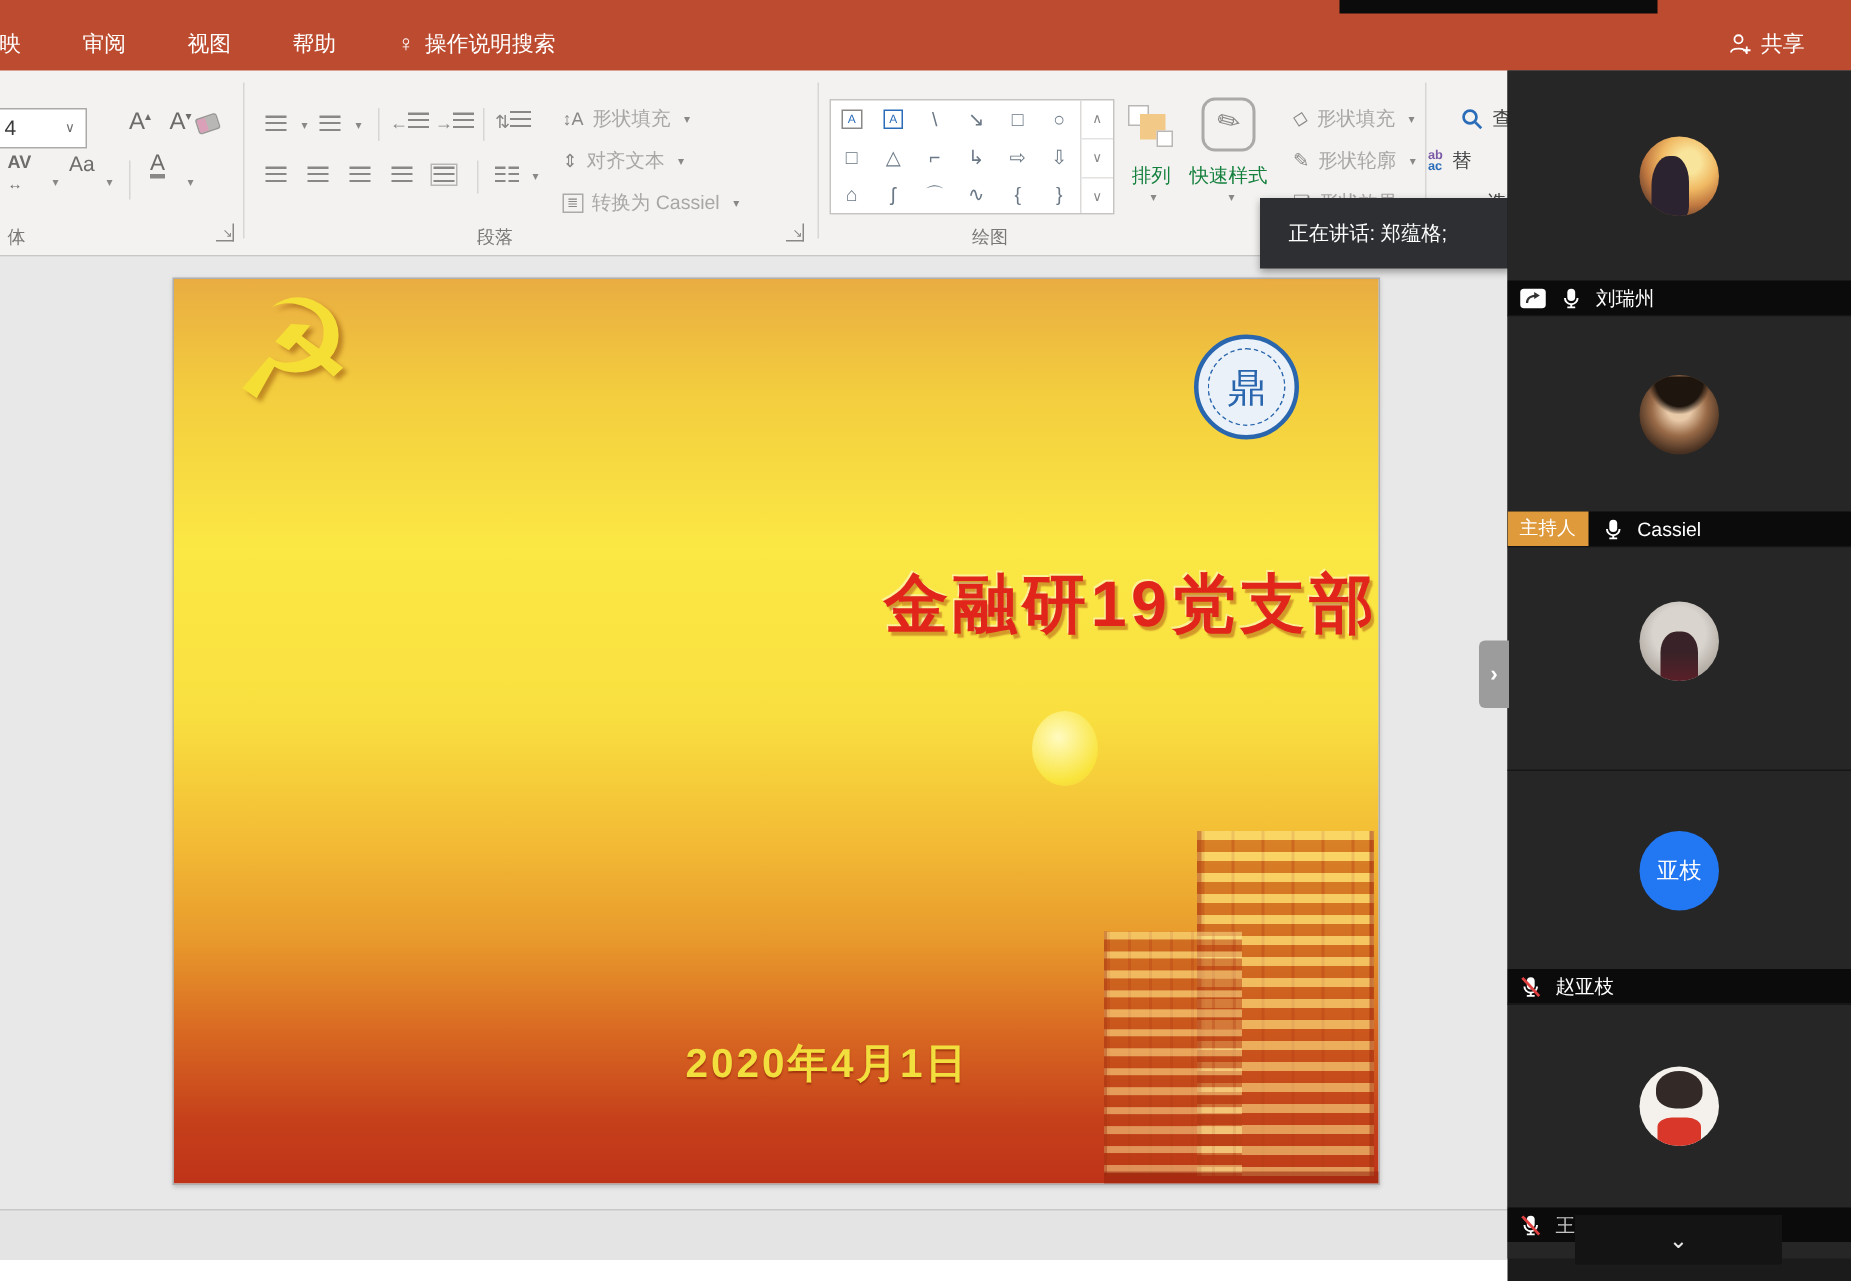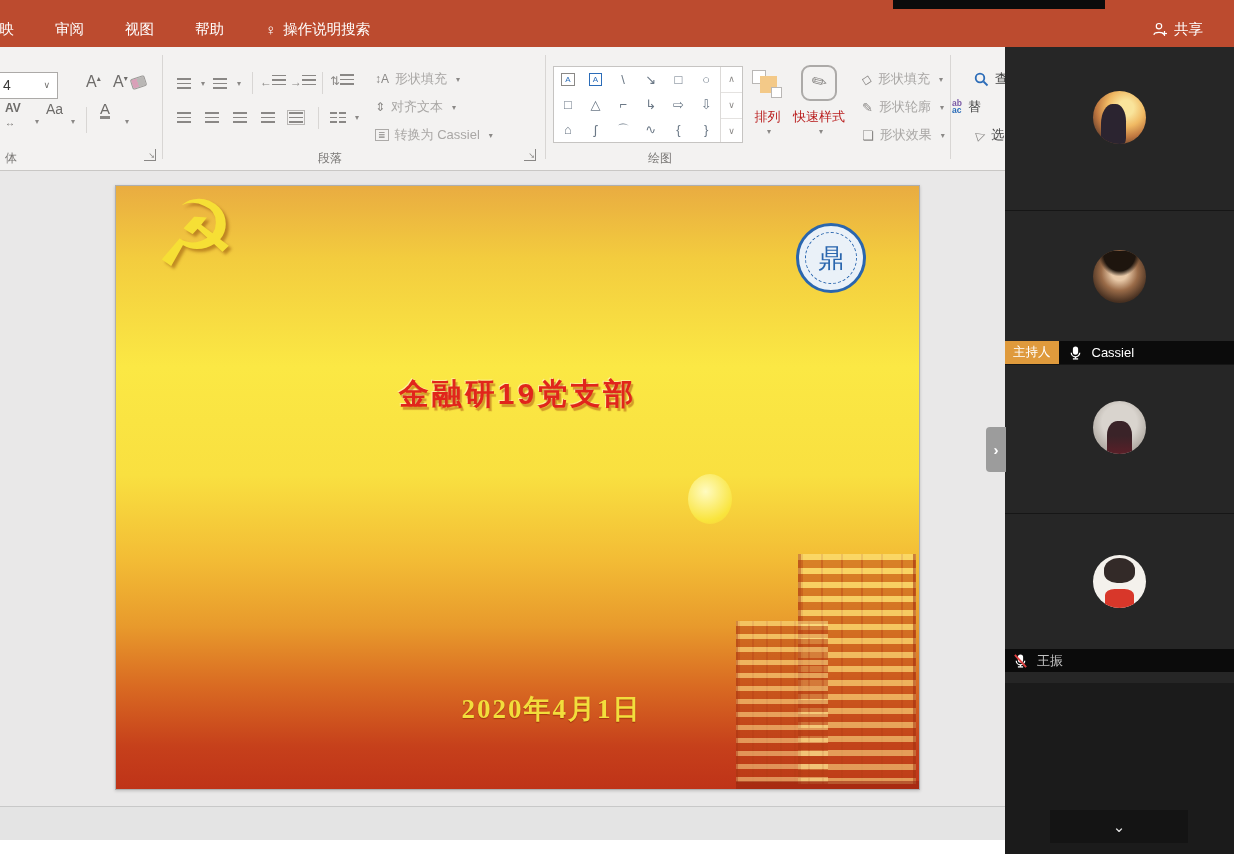--- a/index.html
+++ b/index.html
@@ -37,21 +37,21 @@
   .gallery { position:absolute; left:553px; top:19px; width:190px; height:77px; background:#fff; border:1px solid #C6C4C2; display:flex; }
   #shape-grid { flex:1; display:grid; grid-template-columns:repeat(6,1fr); grid-template-rows:repeat(3,1fr); align-items:center; justify-items:center; font-size:13px; color:#6B7886; }
   .gal-scroll { width:22px; border-left:1px solid #DCDAD8; display:flex; flex-direction:column; }
   .gal-scroll span { flex:1; text-align:center; font-size:9px; color:#8A8886; line-height:25px; }
   .gal-scroll span + span { border-top:1px solid #E4E2E0; }
   .arrange-ico { position:absolute; left:752px; top:23px; width:32px; height:34px; }
   .arrange-ico i { position:absolute; display:block; }
   .arrange-ico .s1 { left:0; top:0; width:14px; height:14px; background:#fff; border:1px solid #B9B7B5; }
   .arrange-ico .s2 { left:8px; top:6px; width:17px; height:17px; background:#F3C988; }
   .arrange-ico .s3 { left:19px; top:17px; width:11px; height:11px; background:#fff; border:1px solid #B9B7B5; }
-  .big-btn-label { position:absolute; font-size:13px; color:#b91c1c; text-align:center; }
+  .big-btn-label { position:absolute; font-size:13px; color:#15803d; text-align:center; }
   .qstyle-ico { position:absolute; left:801px; top:18px; width:36px; height:36px; border:2px solid #ACAAA8; border-radius:9px; }
   .qstyle-ico span { position:absolute; left:9px; top:4px; font-size:18px; color:#8A8886; transform:rotate(-30deg); display:block; }
   .shp-row { position:absolute; display:flex; align-items:center; gap:6px; }
   .shp-ico { font-size:13px; color:#8A8886; }
   .find-svg,.sel-ico { display:inline-block; }
   .abac { font-size:8.5px; line-height:7px; font-weight:bold; }
   .abac .ab { color:#7B5BA6; } .abac .ac { color:#2B6CB8; }
   .cut-label { font-size:13px; color:#444; }
 
   
@@ -59,26 +59,26 @@
   #toast span { color:#fff; font-size:13.5px; padding-left:19px; }
 
   
   #canvas { position:absolute; left:0; top:171px; width:1005px; height:635px; background:#E9E8E8; }
   #slide { position:absolute; left:115px; top:14px; width:805px; height:605px; border:1px solid #AFAFAF; box-shadow:0 1px 3px rgba(0,0,0,.18);
     background:linear-gradient(180deg,#E9AC41 0%,#F3CC3E 12%,#FBE844 30%,#F9E040 48%,#F3BC35 62%,#E89A2C 73%,#D96A22 83%,#C6401B 93%,#BF3318 100%);
     overflow:hidden; }
   #emblem { position:absolute; left:38px; top:2px; font-size:92px; color:#F6DF35; text-shadow:3px 3px 3px rgba(130,60,0,.45); line-height:1; }
   #seal { position:absolute; left:680px; top:37px; width:70px; height:70px; border-radius:50%; background:#EAF1F8; border:3px solid #2A66AE; display:flex; align-items:center; justify-content:center; }
   #seal .inner { width:52px; height:52px; border-radius:50%; border:1px dashed #2A66AE; display:flex; align-items:center; justify-content:center; font-size:26px; color:#2A66AE; }
-  .slide-title1 { position:absolute; left:0; top:188px; width:100%; text-align:center; font-size:30px; font-weight:bold; color:#E1251B; letter-spacing:3px;
+  .slide-title1 { position:absolute; left:0; top:188px; width:100%; text-align:right; font-size:43px; font-weight:bold; color:#E1251B; letter-spacing:3px;
     text-shadow:2px 3px 1px rgba(150,40,5,.4), -1px -1px 0 rgba(255,255,255,.45); }
   .slide-title2 { position:absolute; left:0; top:272px; width:100%; text-align:center; font-size:48px; font-weight:bold; color:#D94A30; letter-spacing:3px;
     text-shadow:0 4px 2px rgba(140,25,10,.5), 0 -1px 0 #FF9B85; }
   #blob { position:absolute; left:572px; top:288px; width:44px; height:50px; border-radius:50%; background:radial-gradient(circle at 40% 35%,#FFFBC0,#F9E43C 70%,rgba(249,228,60,0)); }
-  .slide-date { position:absolute; left:0; top:505px; width:100%; text-align:center; transform:translateX(34px); font-family:Liberation Serif, serif; font-size:27px; font-weight:bold; color:#F2DE3C; letter-spacing:2px; text-shadow:0 1px 1px rgba(120,20,0,.5); }
+  .slide-date { position:absolute; left:0; top:505px; width:100%; text-align:center; transform:translateX(34px); font-family:Liberation Sans, sans-serif; font-size:27px; font-weight:bold; color:#F2DE3C; letter-spacing:2px; text-shadow:0 1px 1px rgba(120,20,0,.5); }
   #building { position:absolute; left:620px; top:368px; width:185px; height:237px; }
   #building .tower-tall { position:absolute; left:62px; top:0; width:118px; height:230px;
     background:repeating-linear-gradient(180deg,rgba(255,235,140,.55) 0 6px,rgba(190,70,25,.5) 6px 14px), repeating-linear-gradient(90deg,rgba(170,50,15,.35) 0 2px,transparent 2px 20px);
     border-left:3px solid rgba(160,45,15,.45); border-right:3px solid rgba(160,45,15,.45); }
   #building .tower-short { position:absolute; left:0; top:67px; width:92px; height:163px;
     background:repeating-linear-gradient(180deg,rgba(255,235,150,.5) 0 5px,rgba(185,65,22,.5) 5px 13px), repeating-linear-gradient(90deg,rgba(170,50,15,.3) 0 2px,transparent 2px 14px);
     border-left:2px solid rgba(160,45,15,.4); }
   #building .base { position:absolute; left:0; bottom:-4px; width:185px; height:14px; background:rgba(150,35,12,.55); }
 
   
@@ -267,20 +267,23 @@
     <div class="shp-row" style="left:952px; top:51px;">
       <span class="abac"><span class="ab">ab</span><br><span class="ac">ac</span></span>
       <span class="cut-label">替</span>
     </div>
     <div class="shp-row" style="left:976px; top:79px;">
       <span class="sel-ico" style="font-size:12px; color:#8A8886; transform:rotate(-18deg);">▷</span>
       <span class="cut-label">选</span>
     </div>
   </div>
 
+  <div id="toast">
+    <span>正在讲话: 郑蕴格;</span>
+  </div>
 
   <div id="canvas">
     <div id="slide">
       <span id="emblem">☭</span>
       <div id="seal">
         <span class="inner">
             <span>鼎</span>
           </span>
       </div>
       <div class="slide-title1">金融研19党支部</div>
@@ -300,20 +303,35 @@
   <div id="expand-handle">
     <span>›</span>
   </div>
 
   <div id="sidebar">
 
     <div class="tile" style="height:164px;">
       <div class="vid">
           <div class="avatar av1"></div>
         </div>
+      <div class="namebar">
+        <svg class="share-ic" width="18" height="14" viewBox="0 0 18 14">
+          <rect x="0.5" y="0.5" width="17" height="13" rx="2.5" fill="#fff"></rect>
+          <path d="M5 10 C5 6.2, 8.5 5, 11.5 5" stroke="#333" stroke-width="1.5" fill="none"></path>
+          <path d="M9.8 2.6 L13.6 5 L9.8 7.4 Z" fill="#333"></path>
+        </svg>
+        <svg class="mic on" width="15" height="16" viewBox="0 0 16 16">
+          <rect class="cap" x="5.2" y="1" width="5.6" height="8.8" rx="2.8"></rect>
+          <path d="M3.5 7.6a4.5 4.5 0 0 0 9 0" fill="none" stroke="#fff" stroke-width="1.4"></path>
+          <line x1="8" y1="12.1" x2="8" y2="14" stroke="#fff" stroke-width="1.4"></line>
+          <line x1="5.2" y1="14.3" x2="10.8" y2="14.3" stroke="#fff" stroke-width="1.4"></line>
+          <line class="slash" x1="2" y1="1.5" x2="14" y2="14.5" stroke="#E04040" stroke-width="2"></line>
+        </svg>
+        <span class="pname">刘瑞州</span>
+      </div>
     </div>
 
     <div class="tile" style="height:154px;">
       <div class="vid">
           <div class="avatar av2"></div>
         </div>
       <div class="namebar">
         <span class="badge">主持人</span>
         <svg class="mic on" width="15" height="16" viewBox="0 0 16 16">
           <rect class="cap" x="5.2" y="1" width="5.6" height="8.8" rx="2.8"></rect>
@@ -325,20 +343,37 @@
         <span class="pname">Cassiel</span>
       </div>
     </div>
 
     <div class="tile" style="height:149px;">
       <div class="vid">
           <div class="avatar av3"></div>
         </div>
     </div>
 
+    <div class="tile" style="height:156px;">
+      <div class="vid">
+          <div class="avatar av4">
+            <span>亚枝</span>
+          </div>
+        </div>
+      <div class="namebar">
+        <svg class="mic muted" width="15" height="16" viewBox="0 0 16 16">
+          <rect class="cap" x="5.2" y="1" width="5.6" height="8.8" rx="2.8"></rect>
+          <path d="M3.5 7.6a4.5 4.5 0 0 0 9 0" fill="none" stroke="#fff" stroke-width="1.4"></path>
+          <line x1="8" y1="12.1" x2="8" y2="14" stroke="#fff" stroke-width="1.4"></line>
+          <line x1="5.2" y1="14.3" x2="10.8" y2="14.3" stroke="#fff" stroke-width="1.4"></line>
+          <line class="slash" x1="2" y1="1.5" x2="14" y2="14.5" stroke="#E04040" stroke-width="2"></line>
+        </svg>
+        <span class="pname">赵亚枝</span>
+      </div>
+    </div>
 
     <div class="tile" style="height:169px; border-bottom:none;">
       <div class="vid" style="inset:0 0 34px 0;">
           <div class="avatar av5"></div>
         </div>
       <div class="namebar" style="bottom:11px;">
         <svg class="mic muted" width="15" height="16" viewBox="0 0 16 16">
           <rect class="cap" x="5.2" y="1" width="5.6" height="8.8" rx="2.8"></rect>
           <path d="M3.5 7.6a4.5 4.5 0 0 0 9 0" fill="none" stroke="#fff" stroke-width="1.4"></path>
           <line x1="8" y1="12.1" x2="8" y2="14" stroke="#fff" stroke-width="1.4"></line>

